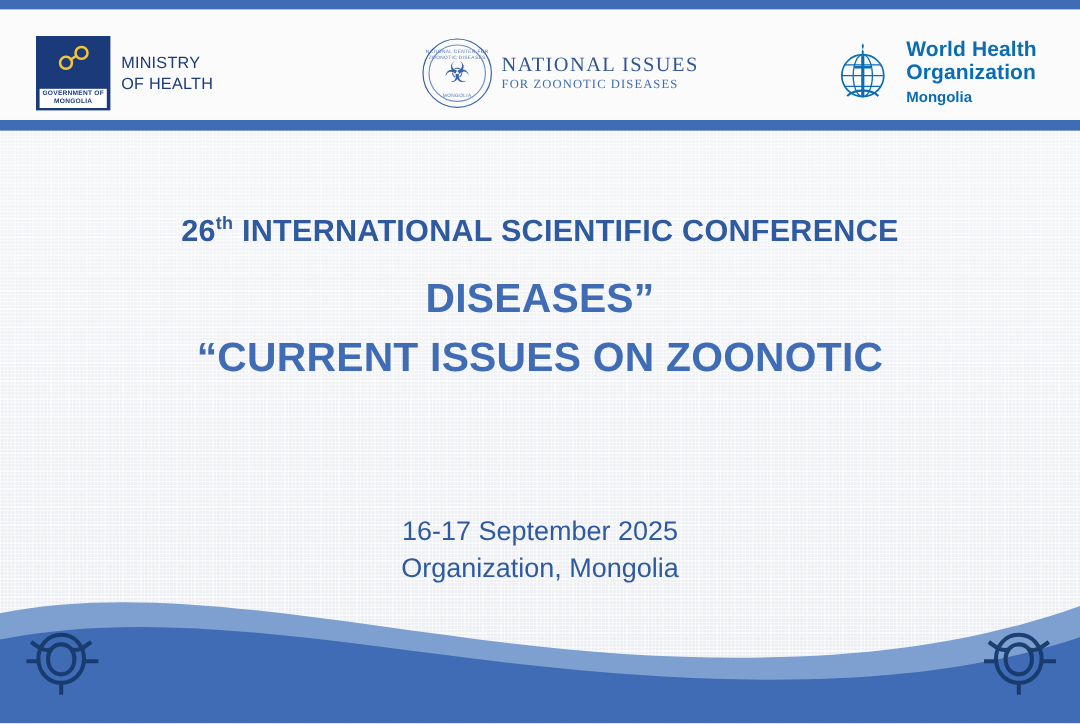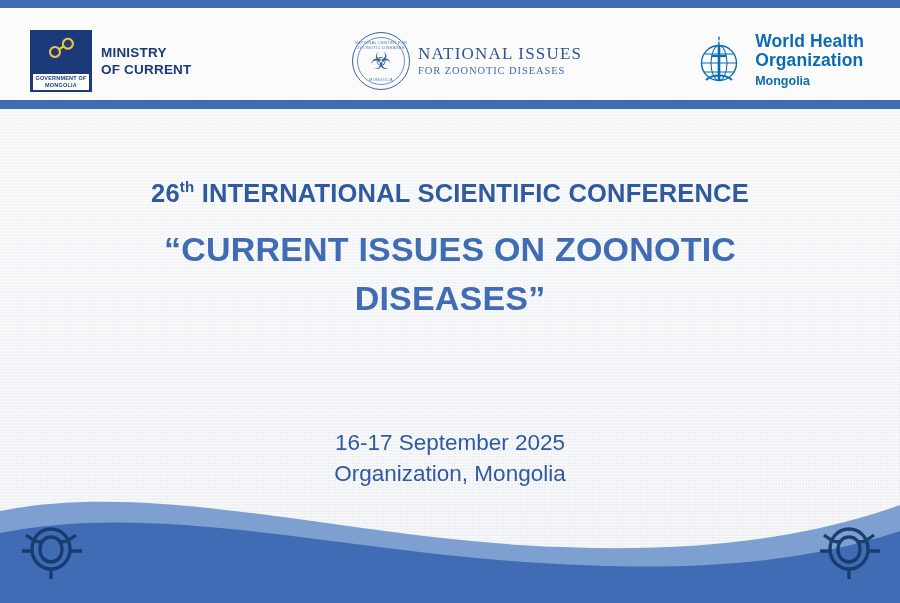--- a/index.html
+++ b/index.html
@@ -81,21 +81,21 @@
     font-weight: bold;
     width: 56px;
     text-align: center;
     line-height: 7px;
     padding: 1px 0;
     letter-spacing: 0.2px;
   }
   .moh-text {
     margin-left: 9px;
     color: #1a3a7a;
-    font-weight: bold;
+    font-weight: normal;
     font-size: 13.5px;
     line-height: 17px;
     letter-spacing: 0.2px;
   }
   
   .ncz {
     left: 352px; top: 24px;
     height: 58px;
   }
   .ncz-seal {
@@ -252,21 +252,21 @@
 
   <div class="header">
 
     <div class="logo-slot moh">
       <div class="moh-emblem">
         <div class="moh-soyombo">☍</div>
         <div class="moh-gov-line">GOVERNMENT OF MONGOLIA</div>
       </div>
       <div class="moh-text">
         <div>MINISTRY</div>
-        <div>OF CURRENT</div>
+        <div>OF HEALTH</div>
       </div>
     </div>
 
     <div class="logo-slot ncz">
       <div class="ncz-seal">
         <div class="ring"></div>
         <div class="arc-top">NATIONAL CENTER FOR ZOONOTIC DISEASES</div>
         <div class="bio">☣</div>
         <div class="arc-bottom">MONGOLIA</div>
       </div>
@@ -299,22 +299,22 @@
 
   </div>
 
   <div class="header-rule"></div>
 
   <div class="body-area">
 
     <div class="title-block">
       <div class="conf-line"><span>26</span><sup>th</sup><span> INTERNATIONAL SCIENTIFIC CONFERENCE</span></div>
       <div class="conf-theme">
+        <div>DISEASES”</div>
         <div>“CURRENT ISSUES ON ZOONOTIC</div>
-        <div>DISEASES”</div>
       </div>
     </div>
 
     <div class="meta-block">
       <div class="meta-line">16-17 September 2025</div>
       <div class="meta-line">Organization, Mongolia</div>
     </div>
 
     <svg class="wave" viewBox="0 0 900 210" preserveAspectRatio="none">
       <path d="M0,118 C150,88 330,140 520,152 C680,162 800,148 900,112 L900,210 L0,210 Z" fill="#7da0d0"></path>

